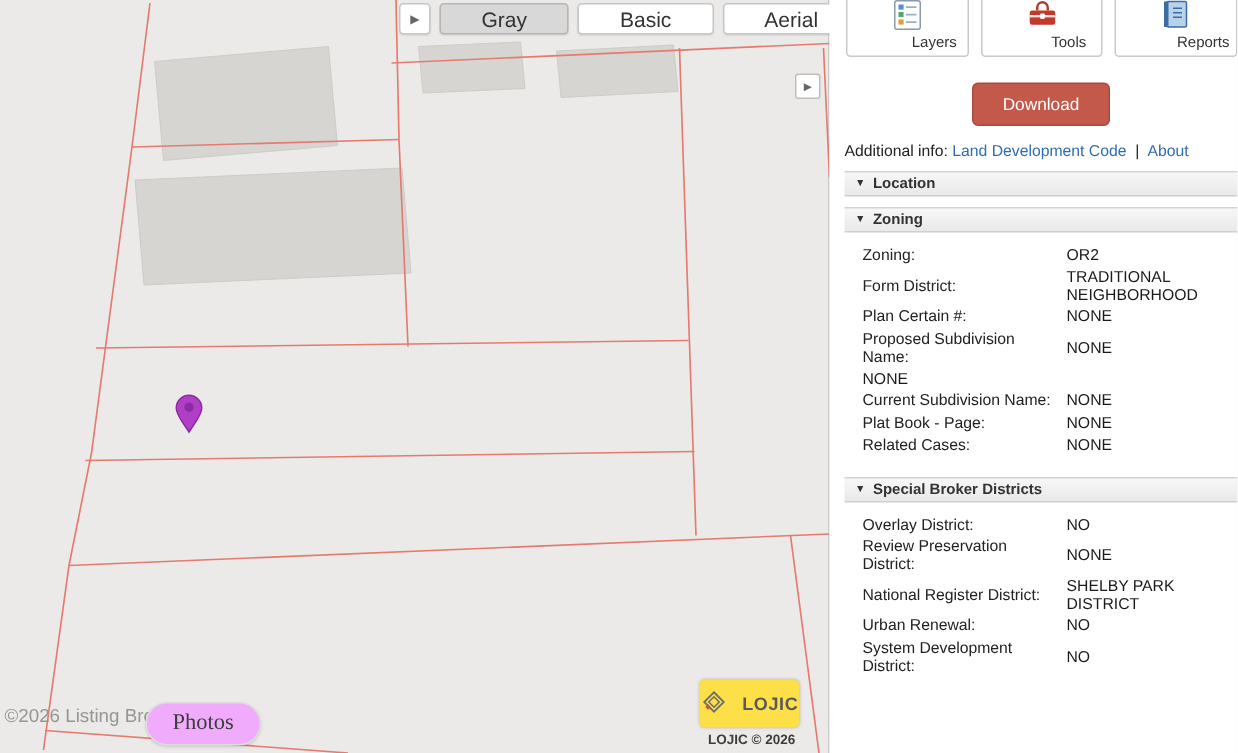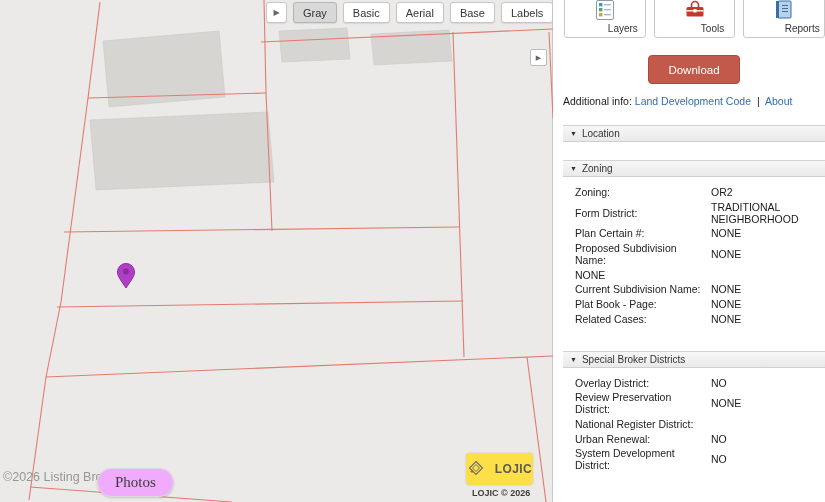--- a/index.html
+++ b/index.html
@@ -8,22 +8,22 @@
 
   
   .map { position:relative; flex:0 0 553px; width:553px; height:502px;
          background:var(--map-bg,#ebeae8); border-right:1px solid #c9c9c9; }
   .map-svg { position:absolute; left:0; top:0; }
   .parcel { stroke:var(--parcel-line,#e57a6e); fill:none; stroke-width:1.1; }
   .bld { fill:var(--building-gray,#d7d5d2); stroke:#cbc9c5; stroke-width:0.6; }
   .marker-pin { fill:var(--marker-purple,#b13fc6); stroke:#8a2ba3; stroke-width:1; }
 
   .map-toolbar { position:absolute; left:266px; top:2px; display:flex; gap:6px; }
-  .tb-btn { height:21px; padding:0 9px; background:#fff; border:1px solid #c6c6c6; border-radius:3px;
-            font-size:11px; color:#333; display:flex; align-items:center; justify-content:center;
+  .tb-btn { height:21px; padding:0 27px; background:#fff; border:1px solid #c6c6c6; border-radius:3px;
+            font-size:14px; color:#333; display:flex; align-items:center; justify-content:center;
             box-shadow:0 1px 1px rgba(0,0,0,.08); font-family:inherit; cursor:pointer; }
   .tb-btn.active { background:#d8d8d8; border-color:#b5b5b5; }
   .tb-chevron { width:21px; padding:0; color:#666; font-size:8px; }
 
   .side-toggle { position:absolute; left:530px; top:49px; width:17px; height:17px; background:#fff;
                  border:1px solid #bdbdbd; border-radius:2px; font-size:7px; color:#666;
                  display:flex; align-items:center; justify-content:center; padding:0; cursor:pointer; }
 
   .watermark { position:absolute; left:3px; top:470px; font-size:12.5px; color:#969696; }
   .photos-btn { position:absolute; left:97px; top:468px; height:29px; padding:0 17px; background:#f0abfc;
@@ -46,24 +46,24 @@
   .tool-label { font-size:10px; color:#333;padding-left:36px; }
 
   .download-btn { display:block; margin:17px auto 0; width:92px; height:29px;
                   background:var(--accent-red,#c2594a); color:#fff; border:1px solid #a94a3e;
                   border-radius:4px; font-size:11.5px; font-family:inherit; cursor:pointer; }
 
   .addl-info { margin-top:11px; font-size:10.5px; color:#222; }
   .addl-info a { color:var(--link-blue,#2e6db4); text-decoration:none; cursor:pointer; }
   .addl-info .sep { color:#222; margin:0 3px; }
 
-  .section-header { margin-top:18px; height:17px; background:linear-gradient(#f7f7f7,#e9e9e9);
+  .section-header { margin-top:7px; height:17px; background:linear-gradient(#f7f7f7,#e9e9e9);
                     border-top:1px solid #d2d2d2; border-bottom:1px solid #cfcfcf;
                     display:flex; align-items:center; padding-left:7px; gap:5px;
-                    font-size:10px; font-weight:normal; color:#333; cursor:pointer; }
+                    font-size:10px; font-weight:bold; color:#333; cursor:pointer; }
   .section-header .caret { font-size:7px; color:#333; }
 
   .section-body { padding:10px 0 4px 12px; }
   .row { display:flex; align-items:center; margin-bottom:3px; min-height:11px; }
   .row-label { flex:0 0 136px; width:136px; font-size:10.5px; color:#222; line-height:1.12; padding-right:4px; }
   .row-label.link { color:var(--link-blue,#2e6db4); cursor:pointer; }
   .row-value { flex:1; font-size:10.5px; color:#1a1a1a; line-height:1.12; }
 </style>
 </head>
 <body>
@@ -220,20 +220,21 @@
       <div class="row">
         <span class="row-label">Overlay District:</span>
         <span class="row-value">NO</span>
       </div>
       <div class="row">
         <span class="row-label">Review Preservation District:</span>
         <span class="row-value">NONE</span>
       </div>
       <div class="row">
         <span class="row-label">National Register District:</span>
+        <span class="row-value">SHELBY PARK DISTRICT</span>
       </div>
       <div class="row">
         <span class="row-label">Urban Renewal:</span>
         <span class="row-value">NO</span>
       </div>
       <div class="row">
         <span class="row-label">System Development District:</span>
         <span class="row-value">NO</span>
       </div>
 

